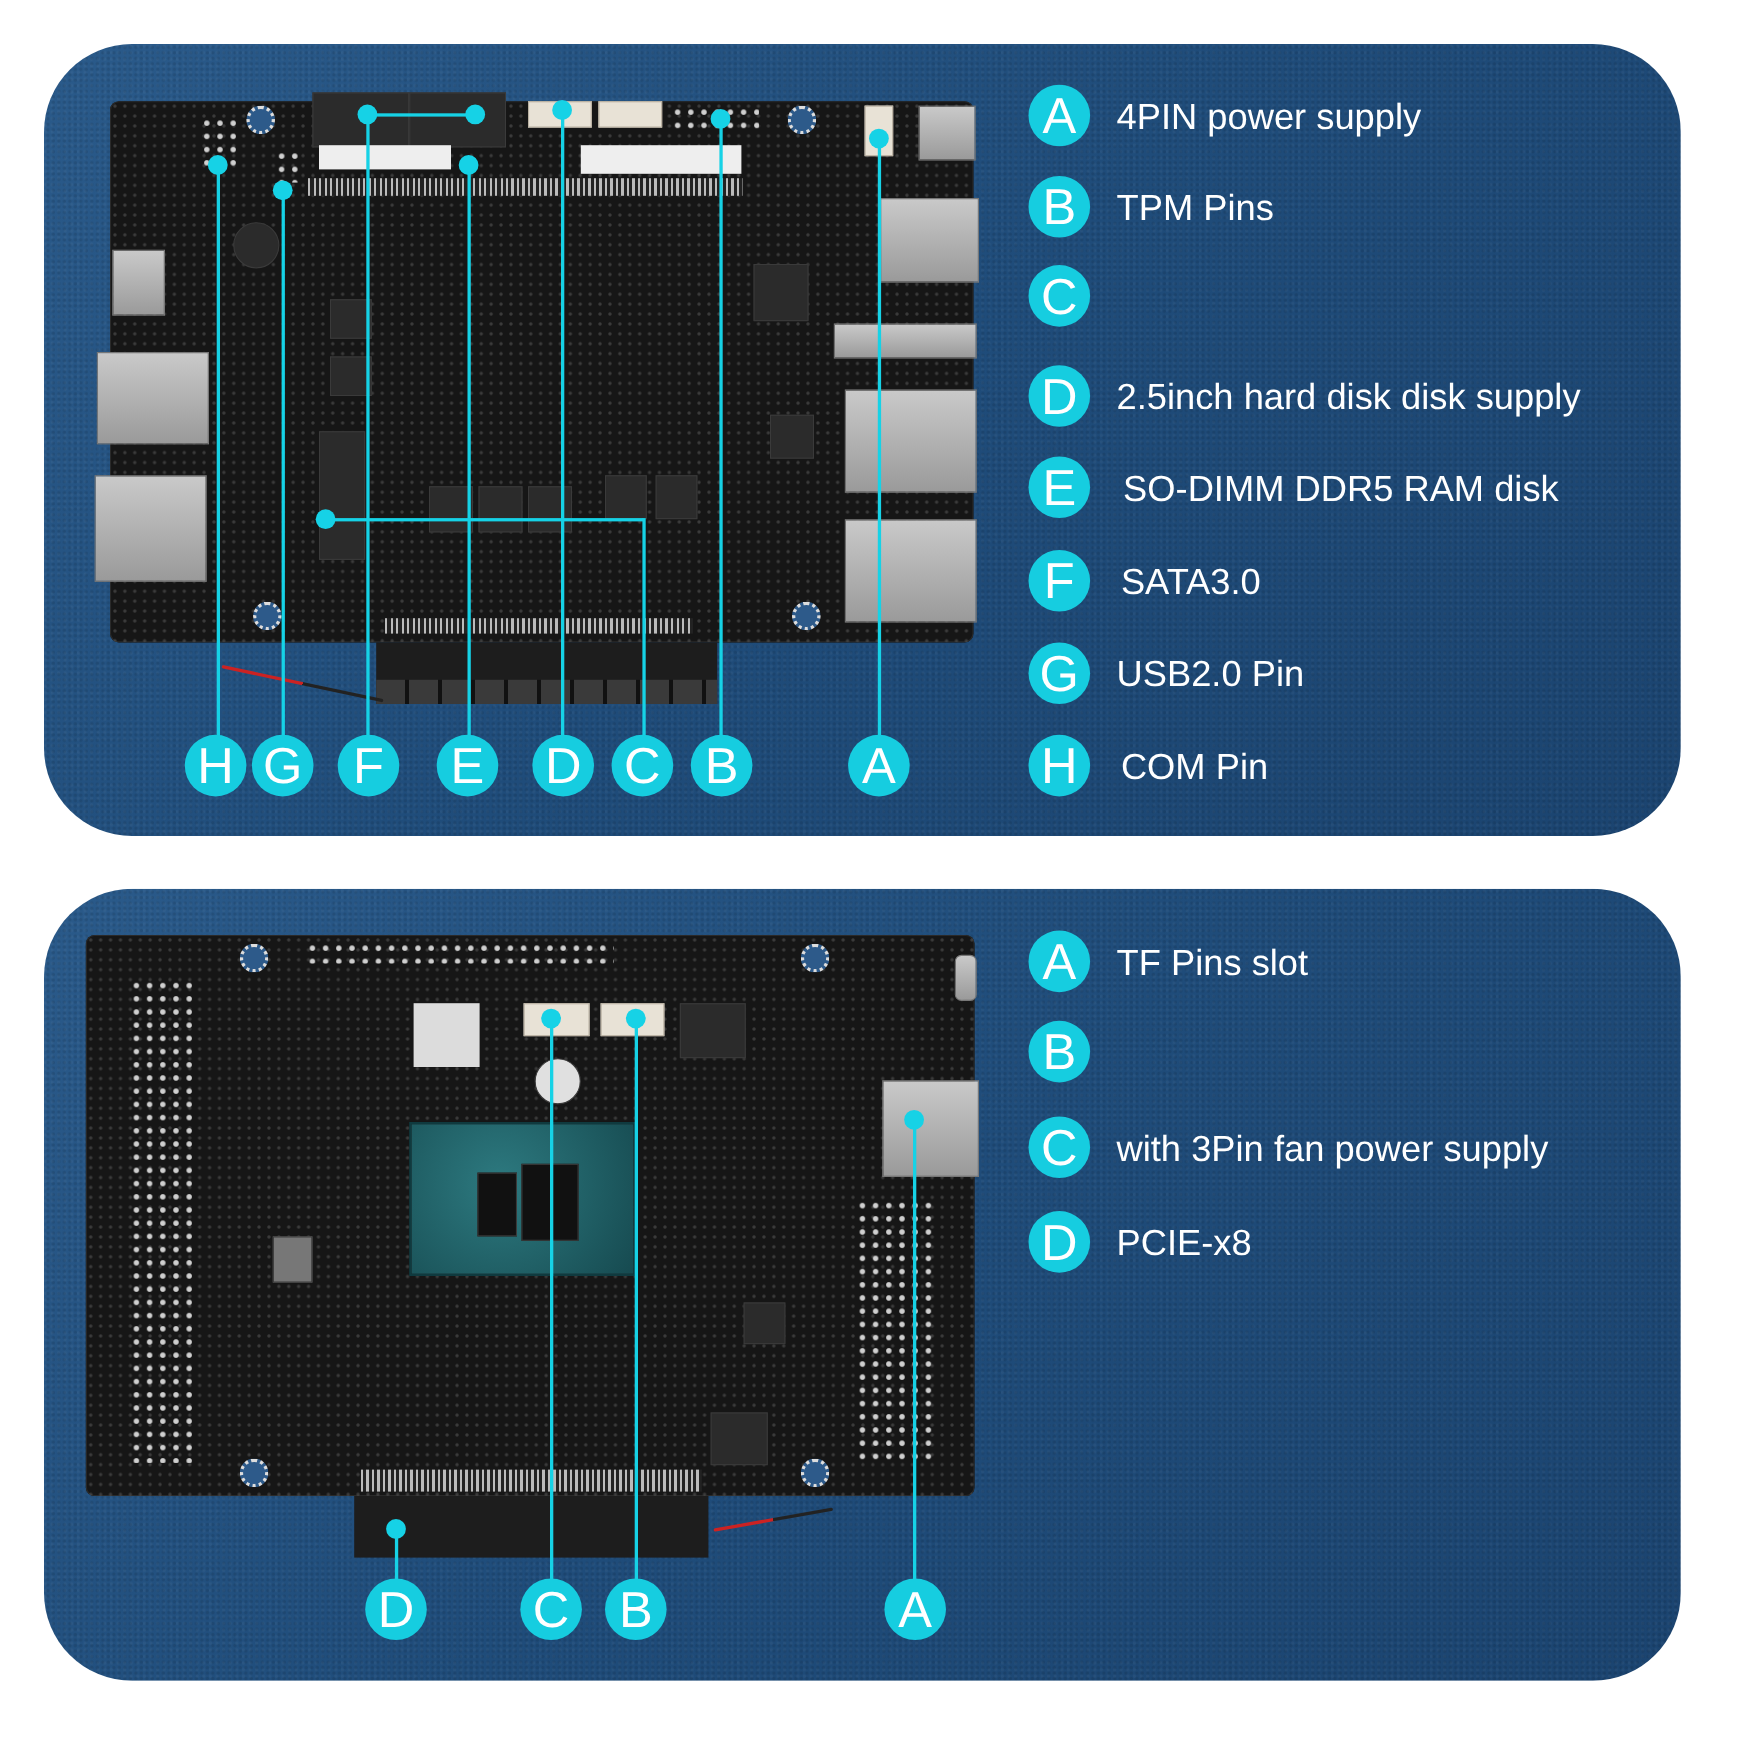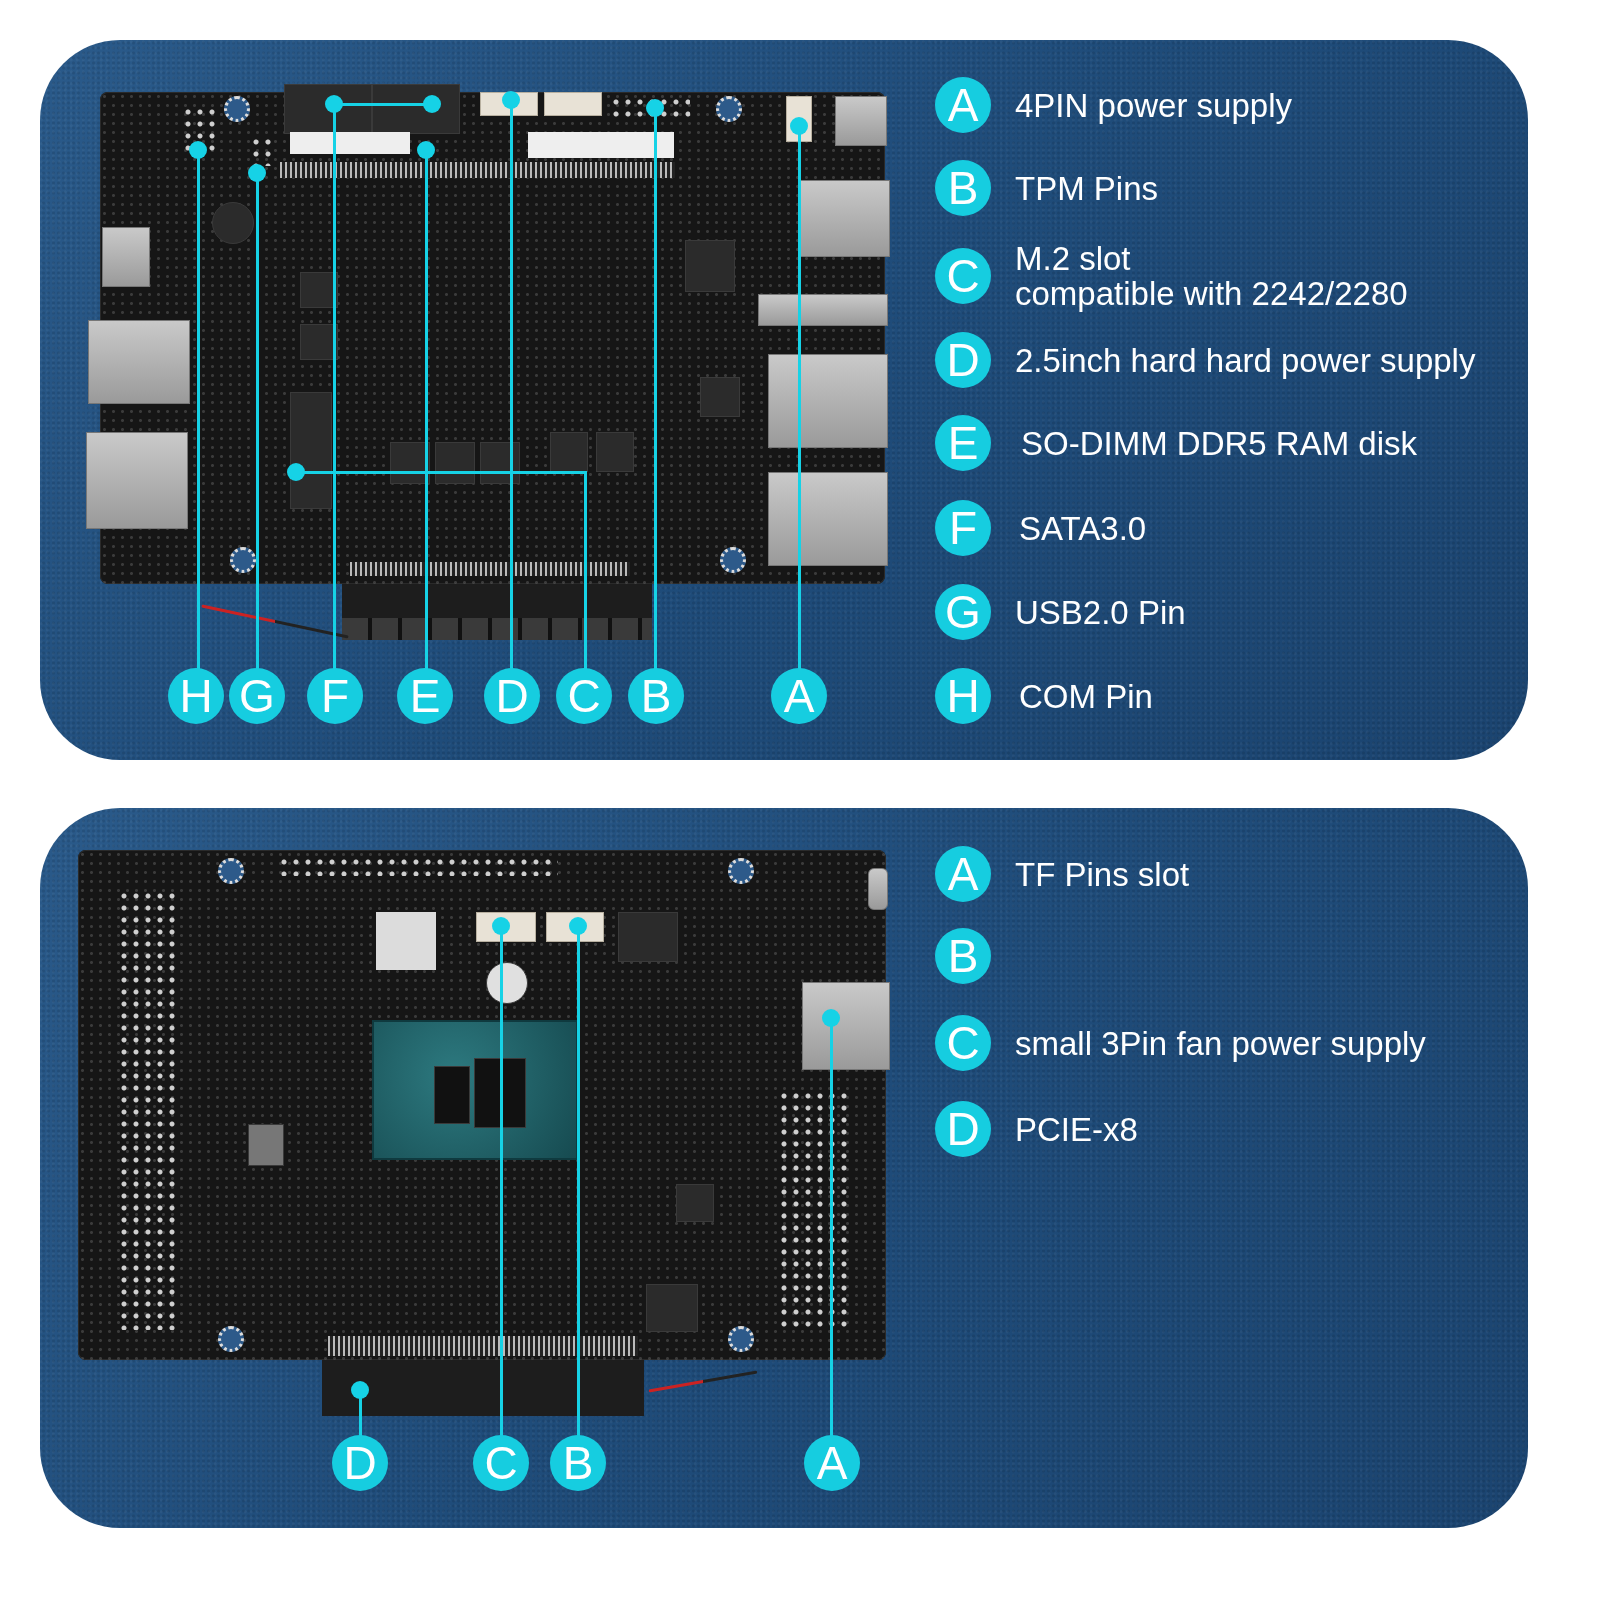--- a/index.html
+++ b/index.html
@@ -125,26 +125,24 @@
   <div class="legend-row" style="top:77px;">
     <div class="marker">A</div>
     <div class="legend-text">4PIN power supply</div>
   </div>
   <div class="legend-row" style="top:160px;">
     <div class="marker">B</div>
     <div class="legend-text">TPM Pins</div>
   </div>
   <div class="legend-row" style="top:241px;">
     <div class="marker">C</div>
-    <div class="legend-text">M.2 slot
-compatible with 2242/2280</div>
   </div>
   <div class="legend-row" style="top:332px;">
     <div class="marker">D</div>
-    <div class="legend-text">2.5inch hard hard power supply</div>
+    <div class="legend-text">2.5inch hard disk disk supply</div>
   </div>
   <div class="legend-row" style="top:415px;">
     <div class="marker">E</div>
     <div class="legend-text" style="margin-left:30px;">SO-DIMM DDR5 RAM disk</div>
   </div>
   <div class="legend-row" style="top:500px;">
     <div class="marker">F</div>
     <div class="legend-text" style="margin-left:28px;">SATA3.0</div>
   </div>
   <div class="legend-row" style="top:584px;">
@@ -209,19 +207,19 @@
 <div>
   <div class="legend-row" style="top:846px;">
     <div class="marker">A</div>
     <div class="legend-text">TF Pins slot</div>
   </div>
   <div class="legend-row" style="top:928px;">
     <div class="marker">B</div>
   </div>
   <div class="legend-row" style="top:1015px;">
     <div class="marker">C</div>
-    <div class="legend-text">small 3Pin fan power supply</div>
+    <div class="legend-text">with 3Pin fan power supply</div>
   </div>
   <div class="legend-row" style="top:1101px;">
     <div class="marker">D</div>
     <div class="legend-text">PCIE-x8</div>
   </div>
 </div>
 
 </body></html>

